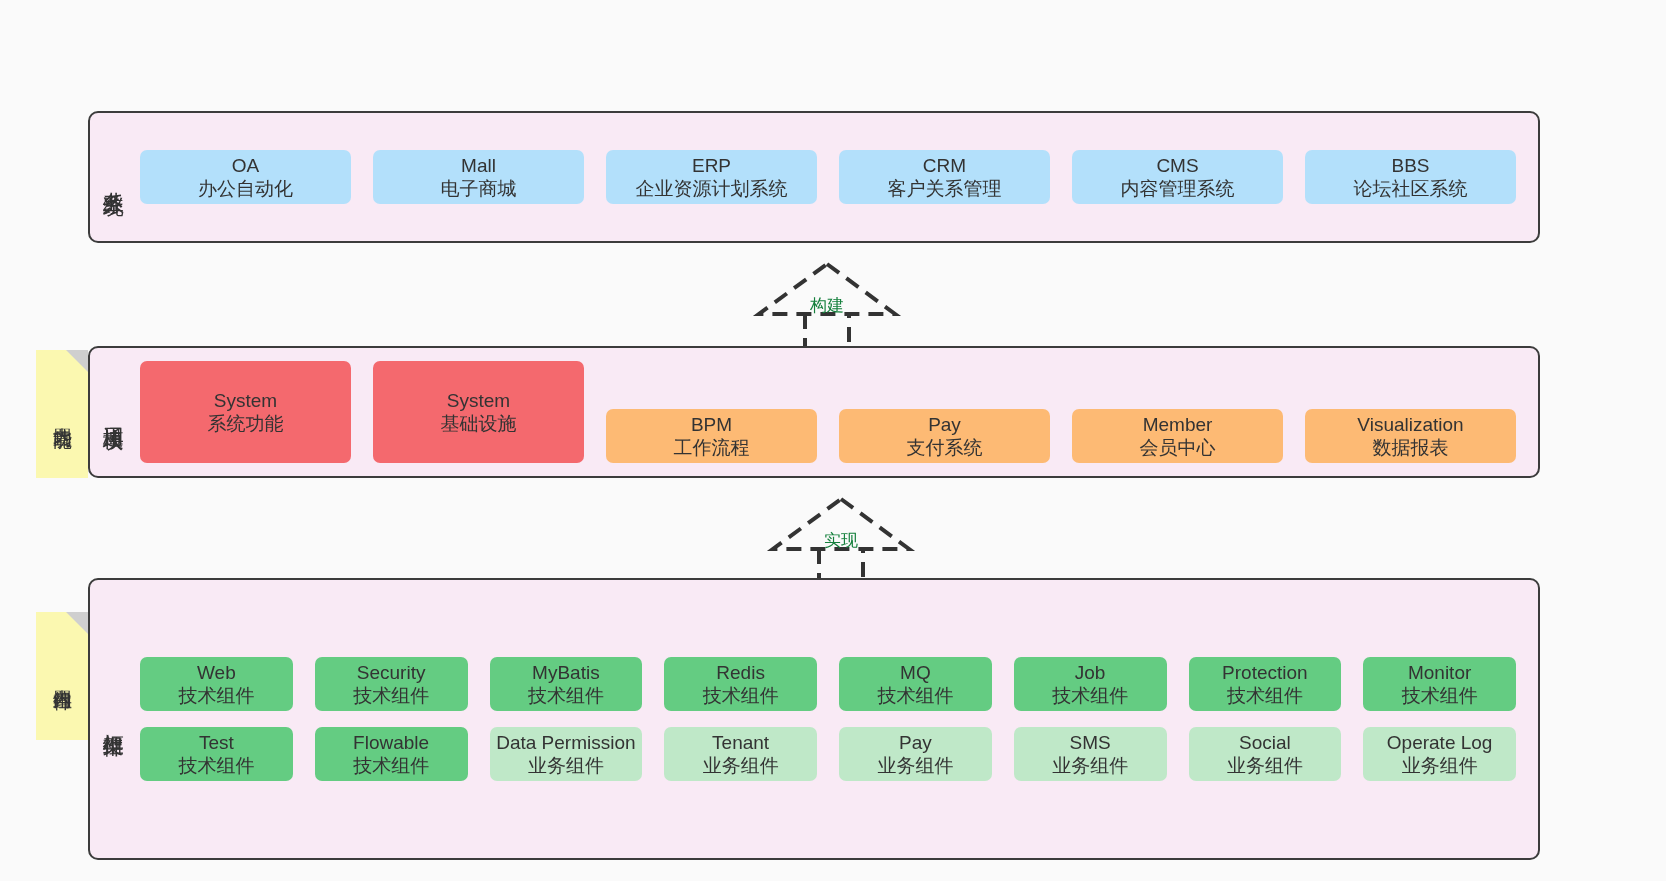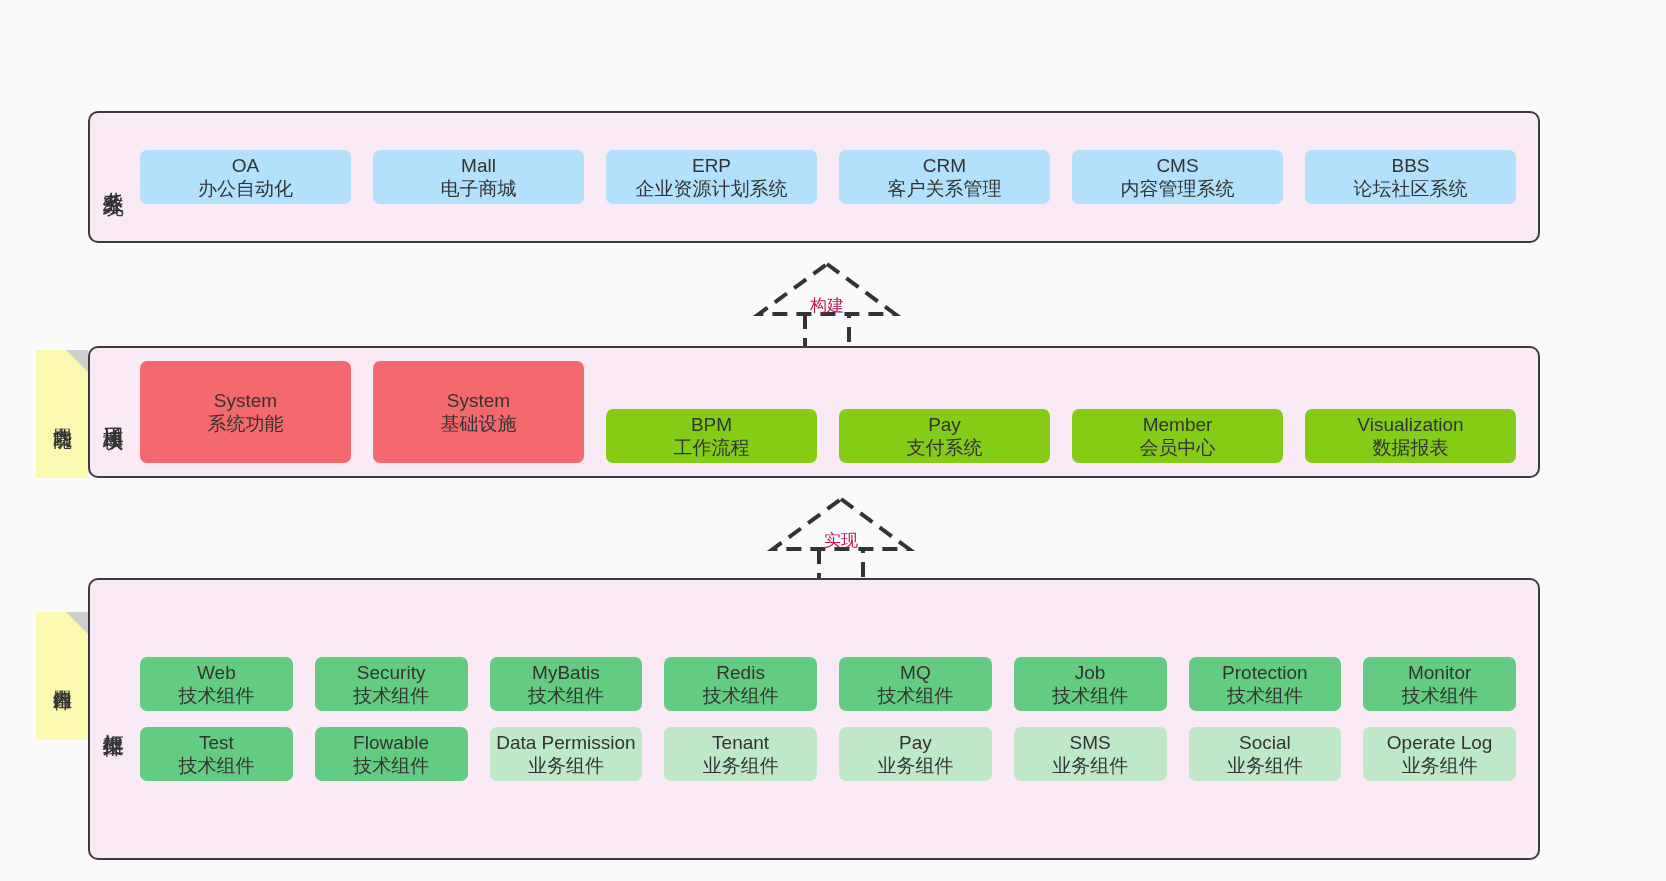--- a/index.html
+++ b/index.html
@@ -75,21 +75,21 @@
     box-sizing: border-box;
     padding: 4px 6px;
     line-height: 1.22;
   }
   .card .t1 { font-size: 19px; }
   .card .t2 { font-size: 19px; }
 
   
   .c-blue        { background: #b3e0fb; }
   .c-red         { background: #f4696e; }
-  .c-pink        { background: #84cc16; margin-top: 48px; }
+  .c-pink        { background: #fdba74; margin-top: 48px; }
   .c-green       { background: #64cc82; }
   .c-green-light { background: #bfe8c8; }
 
   
   .note {
     position: absolute;
     background: #fbf8b0;
     box-sizing: border-box;
     display: flex;
     align-items: center;
@@ -120,21 +120,21 @@
     height: 100px;
   }
   .connector svg { display: block; }
   .connector .conn-label {
     position: absolute;
     left: 0;
     right: 0;
     top: 36px;
     text-align: center;
     font-size: 17px;
-    color: #be185d;
+    color: #15803d;
     user-select: none;
     pointer-events: none;
   }
 </style>
 </head>
 <body>
 
 <div id="canvas">
 
   <div class="band" id="band-business" style="left:88px; top:111px; width:1452px; height:132px;">

